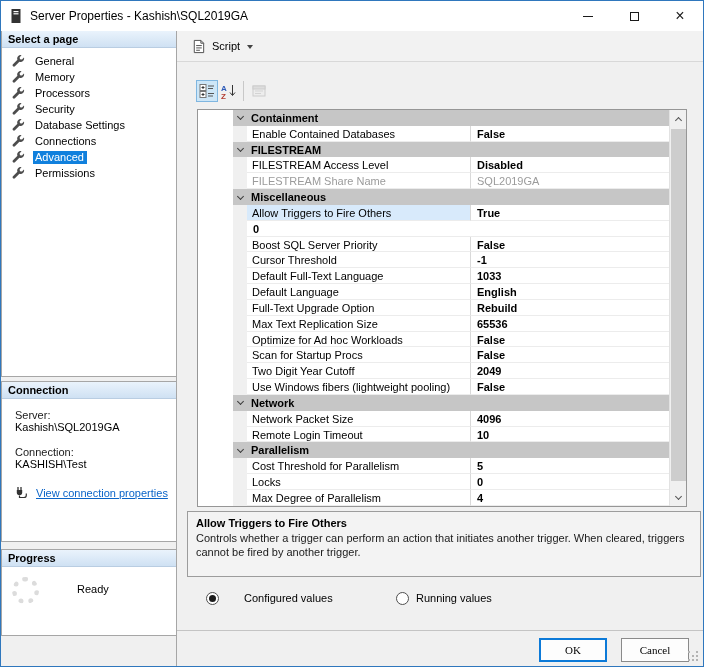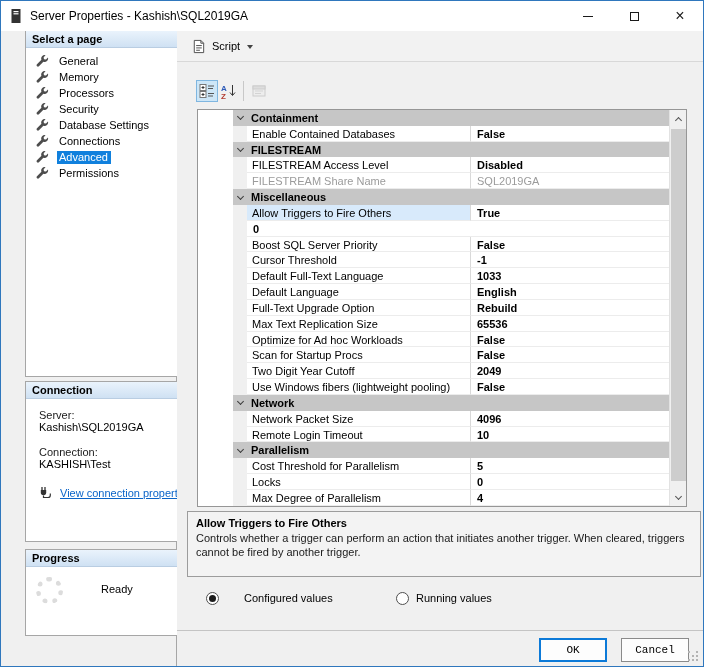--- a/index.html
+++ b/index.html
@@ -23,21 +23,21 @@
   .titlebar .title{ margin-left:8px; font-size:12px; }
   .wcontrols{ margin-left:auto; display:flex; height:30px; }
   .wbtn{ width:46px; height:30px; display:flex; align-items:center; justify-content:center;
     font-size:13px; color:#1a1a1a; }
   .wbtn.close{ font-size:16px; }
   .wbtn .maxbox{ width:9px; height:9px; border:1px solid #1a1a1a; }
   .wbtn .minline{ width:10px; height:1px; background:#1a1a1a; }
   
   .sidebar{ position:absolute; left:0; top:30px; width:176px; bottom:0; background:#f0f0f0;
     border-right:1px solid #a6a6a6; }
-  .panel{ position:absolute; left:0; width:175px; background:#fff; border:1px solid #a6a6a6; border-right:none;margin-left:24px; }
+  .panel{ position:absolute; left:0; width:175px; background:#fff; border:1px solid #a6a6a6; border-right:none; }
   .panel-header{ height:17px; background:linear-gradient(#eaf3fc,#cfe1f3);
     border-bottom:1px solid #b9cde2; font-weight:bold; padding:2px 0 0 6px; }
   .panel-select{ top:0; height:346px; border-top:none; }
   .panel-conn{ top:350px; height:161px; }
   .panel-prog{ top:518px; height:87px; }
   .sp-list{ padding-top:5px; }
   .sp-item{ height:16px; display:flex; align-items:center; padding-left:10px; cursor:default; }
   .sp-item .wrench{ display:flex; width:13px; }
   .sp-label{ margin-left:8px; padding:0 3px 1px 2px; }
   .sp-label.sel{ background:var(--sel-blue); color:#fff; }
@@ -101,21 +101,21 @@
   .radio-item{ display:flex; align-items:center; }
   .radio-item.first{ width:190px;gap:18px; }
   .rdo{ width:13px; height:13px; border:1px solid #4f4f4f; border-radius:50%; background:#fff;
     position:relative; flex:none; }
   .rdo.checked::after{ content:""; position:absolute; left:2px; top:2px; width:7px; height:7px;
     border-radius:50%; background:#1c1c1c; }
   .rlabel{ margin-left:7px; }
   
   .footer{ position:absolute; left:0; right:0; bottom:0; height:36px; border-top:1px solid #c4c4c4; }
   .btn{ position:absolute; top:7px; width:68px; height:24px; background:#fdfdfd;
-    border:1px solid #8a8a8a; font-family:Liberation Mono, monospace; font-size:11px;
+    border:1px solid #8a8a8a; font-family:Liberation Serif, serif; font-size:11px;
     display:flex; align-items:center; justify-content:center; }
   .btn.ok{ right:96px; border:2px solid var(--ok-blue); }
   .btn.cancel{ right:14px; }
   .grip{ position:absolute; right:4px; bottom:4px; width:11px; height:11px; }
   .grip::after{ content:""; position:absolute; left:0; top:0; width:2px; height:2px; background:#b3b3b3;
     box-shadow:0 8px #b3b3b3, 4px 8px #b3b3b3, 8px 8px #b3b3b3, 4px 4px #b3b3b3, 8px 4px #b3b3b3, 8px 0 #b3b3b3; }
 </style>
 </head>
 <body>
 

